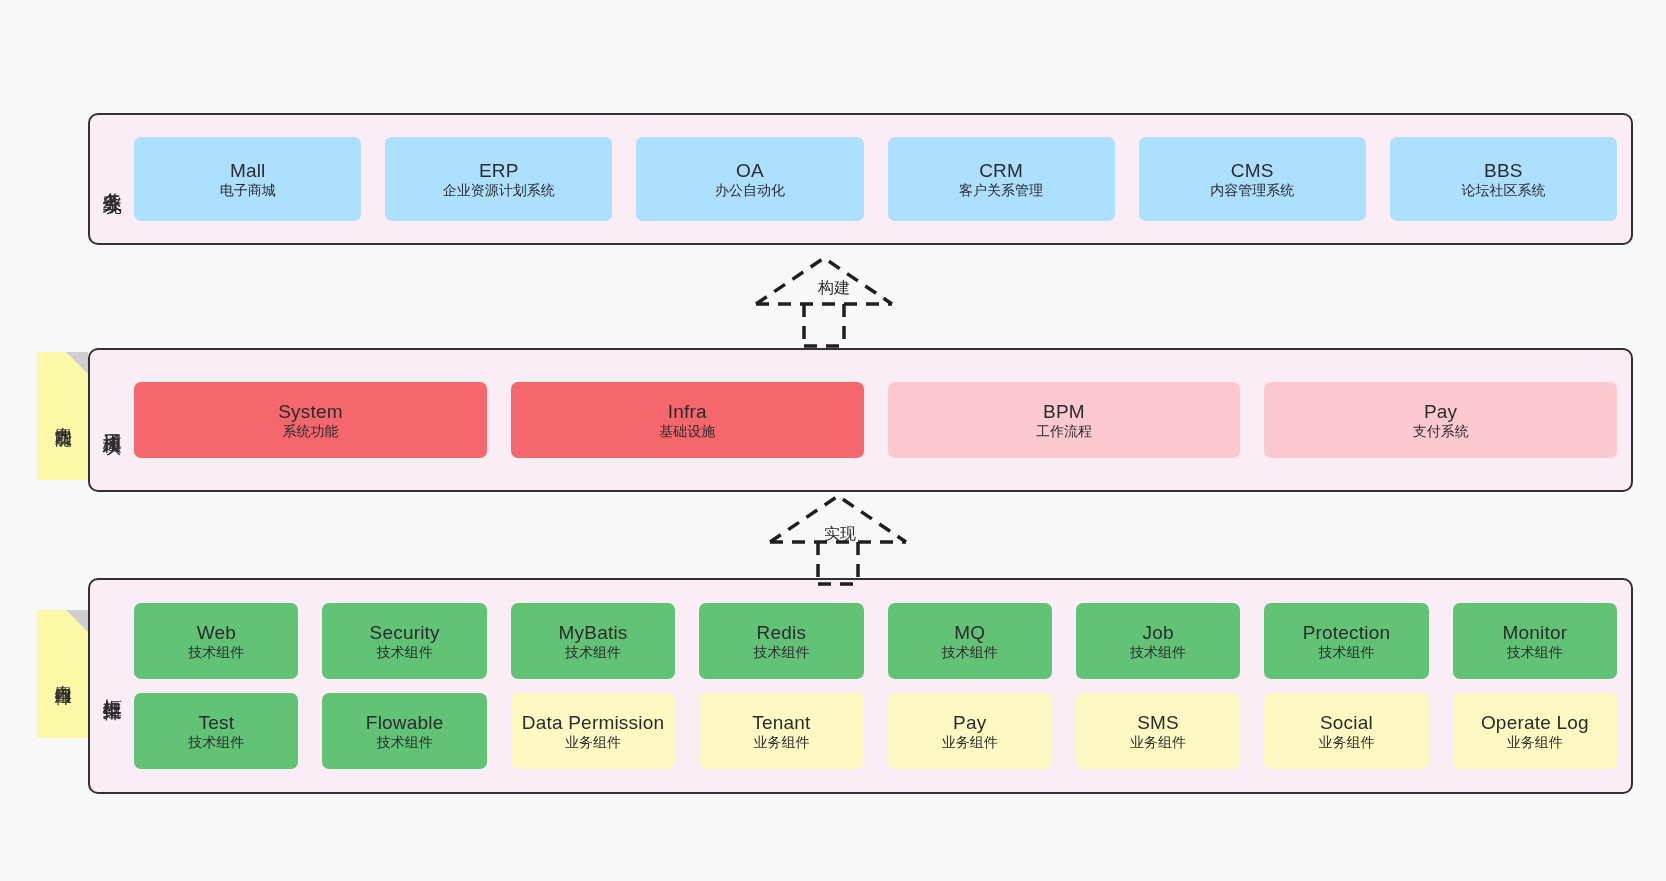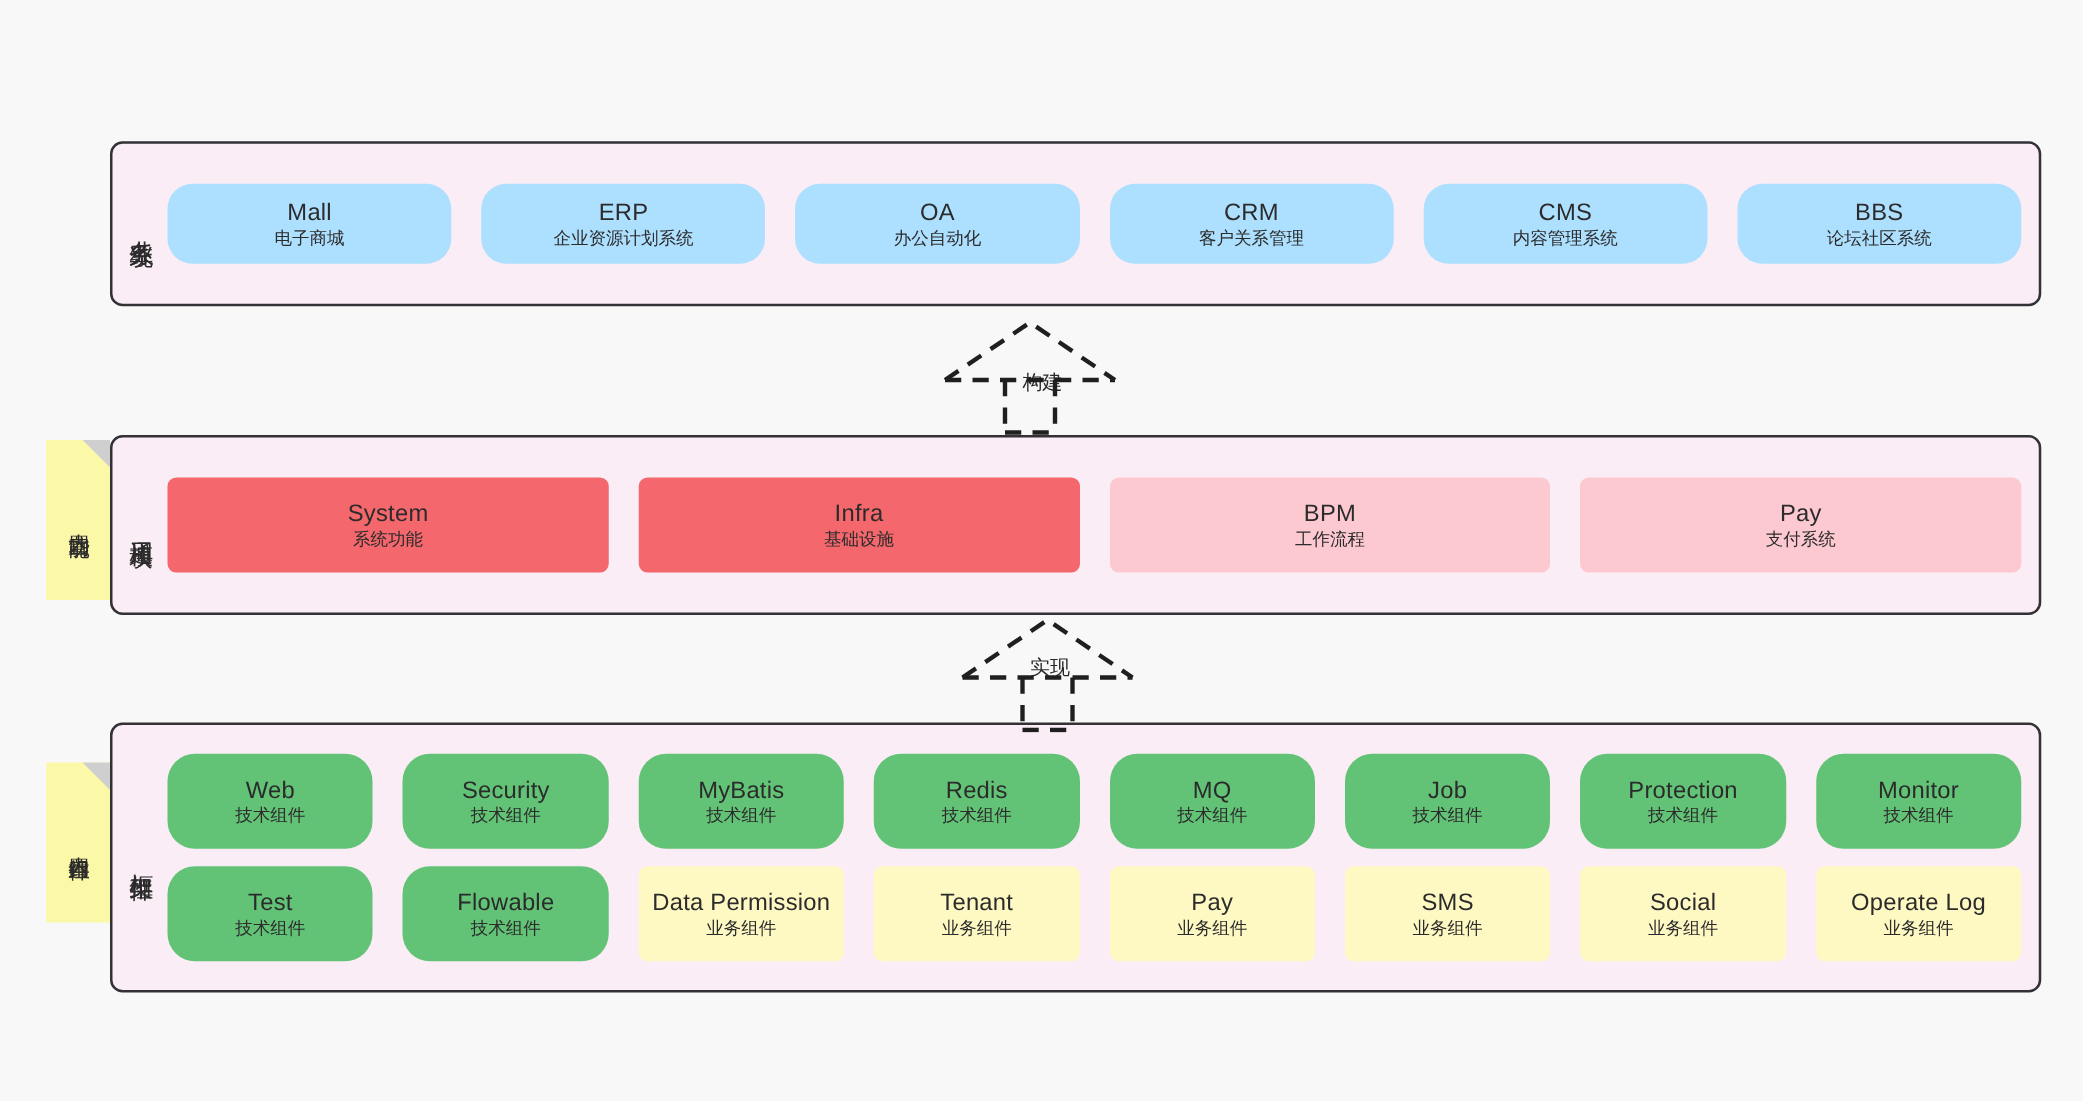--- a/index.html
+++ b/index.html
@@ -81,29 +81,29 @@
   }
   .node .en {
     font-size: 19px;
     letter-spacing: .2px;
   }
   .node .cn {
     font-size: 14px;
   }
 
   
-  #panel-business  .node { height: 64px; border-radius: 20px; }
+  #panel-business  .node { height: 84px; }
   #panel-modules   .node { height: 76px; }
   #panel-framework .node { height: 76px; }
 
   
   .c-blue       { background: #addfff; }
   .c-red        { background: #f4676c; }
   .c-pink       { background: #fdc9d0; text-align: center; }
-  .c-green      { background: #62c377; border-radius: 22px; }
+  .c-green      { background: #62c377; }
   .c-lightgreen { background: #fef9c3; }
 
   
   .sticky {
     position: absolute;
     background: #fbf8a8;
     box-sizing: border-box;
     display: flex;
     align-items: center;
     justify-content: center;
@@ -140,21 +140,21 @@
   #arrow-realize { left: 766px; top: 486px; width: 160px; height: 100px; }
 
   .arrow-label {
     position: absolute;
     font-size: 16px;
     color: #2b2b2b;
     background: transparent;
     user-select: none;
     white-space: nowrap;
   }
-  #label-build   { left: 818px; top: 296px; }
+  #label-build   { left: 818px; top: 278px; }
   #label-realize { left: 824px; top: 524px; }
 </style>
 </head>
 <body>
 
 <div class="canvas">
 
   <div class="layer-panel" id="panel-business">
     <div class="layer-title">业务系统</div>
     <div class="boxes-area">

